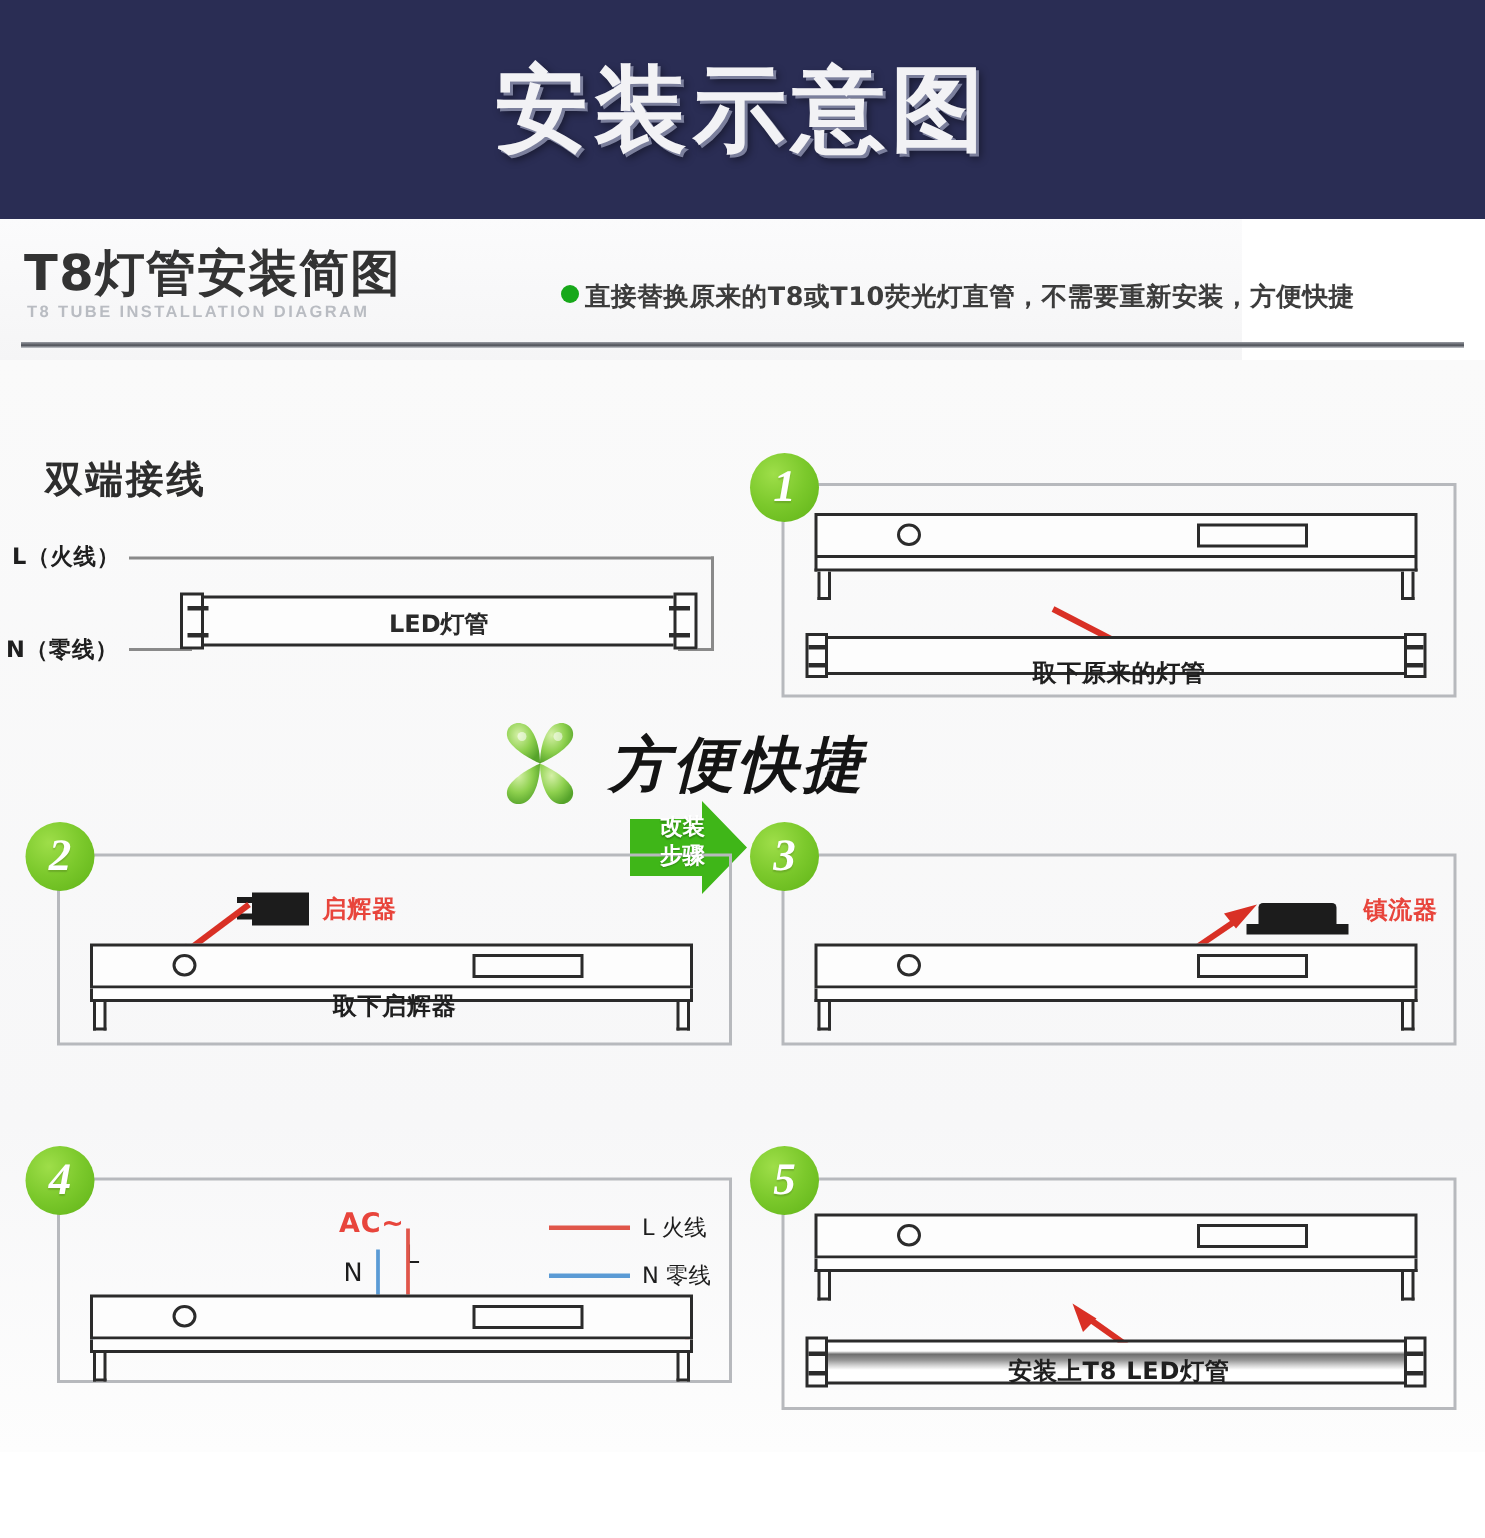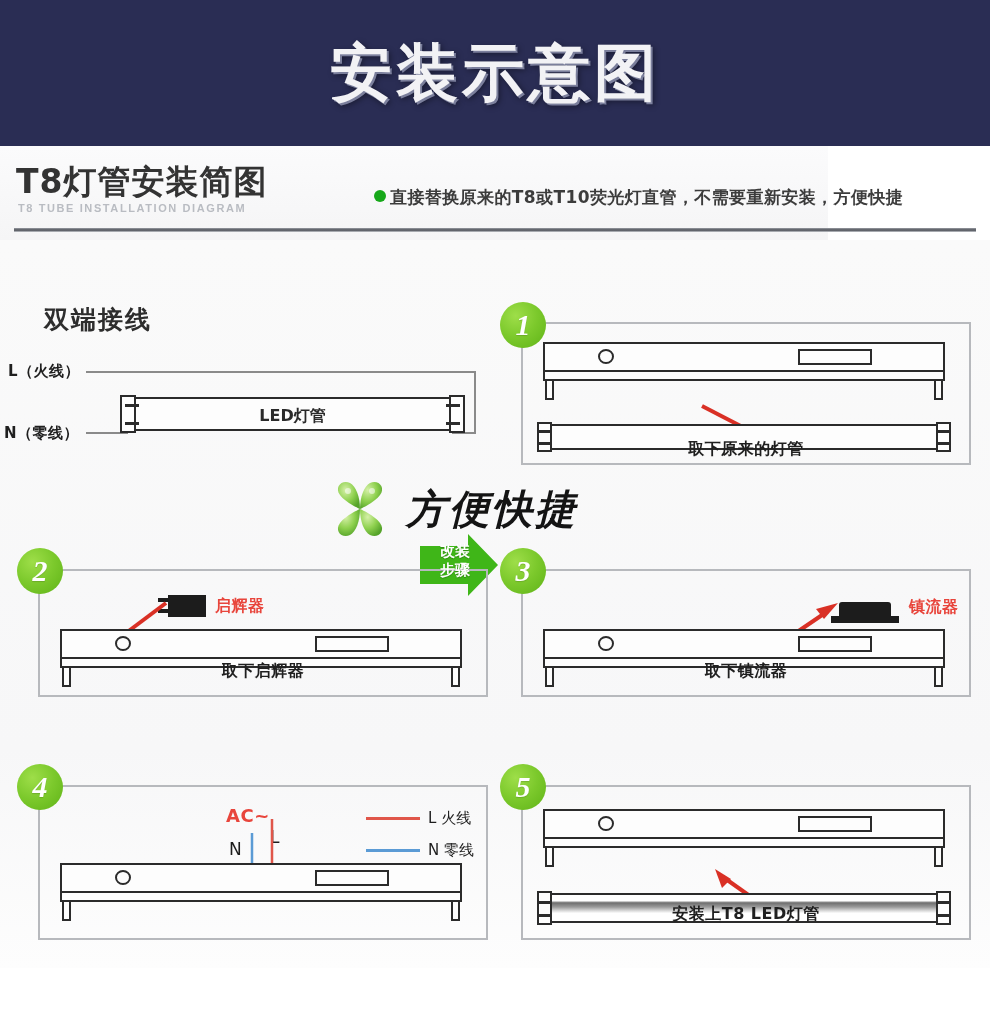--- a/index.html
+++ b/index.html
@@ -125,21 +125,21 @@
 
   
   .red-label {
     position:absolute; color:#e8453c; font-size:16px; font-weight:700;
     letter-spacing:.5px; font-family:"DejaVu Sans","Liberation Sans",sans-serif;
   }
   .comp-block { position:absolute; background:#1c1c1c; }
 
   
   .wd-title {
-    position:absolute; left:44px; top:63px;
+    position:absolute; left:30px; top:63px;
     font-size:25px; font-weight:700; color:#2d2d2d; letter-spacing:2px;
     font-family:"DejaVu Sans","Liberation Sans",sans-serif;
   }
   .wd-lab {
     position:absolute; font-size:15px; color:#1f1f1f; font-weight:700;
     letter-spacing:.5px; white-space:nowrap;
     font-family:"DejaVu Sans","Liberation Sans",sans-serif;
   }
   .wire { position:absolute; background:#8a8a8a; }
 
@@ -277,25 +277,24 @@
       <path d="M70,4 L56,20 L48,10 Z" fill="#d93025"></path>
     </svg>
     <div class="fixture" style="left:20px; top:58px; width:402px; height:58px;">
       <div class="fix-body"></div>
       <div class="fix-lip"></div>
       <div class="fix-leg l"></div>
       <div class="fix-leg r"></div>
       <div class="fix-hole" style="left:55px;"></div>
       <div class="fix-ballast" style="left:255px;"></div>
     </div>
-    <div class="caption" style="top:90px; left:0;">取下镇流器</div>
   </div>
   <div class="badge" style="left:500px; top:308px;">3</div>
 
-  <div class="panel" style="left:38px; top:545px; width:450px; height:155px;padding-left:40px;">
+  <div class="panel" style="left:38px; top:545px; width:450px; height:137px;padding-left:40px;">
     <div class="red-label" style="left:186px; top:18px; font-size:18px;">AC~</div>
 
     <div style="position:absolute; left:189px; top:52px; font-size:17px; font-weight:400; color:#1d1d1d; font-family:'DejaVu Sans','Liberation Sans',sans-serif;">N</div>
     <div style="position:absolute; left:230px; top:40px; font-size:17px; font-weight:400; color:#1d1d1d; font-family:'DejaVu Sans','Liberation Sans',sans-serif;">L</div>
 
     <div class="lg-line" style="left:326px; top:30px; background:#e0564a;"></div>
     <div class="lg-row" style="left:388px; top:22px;">L 火线</div>
     <div class="lg-line" style="left:326px; top:62px; background:#5b9bd5;"></div>
     <div class="lg-row" style="left:388px; top:54px;">N 零线</div>
 

